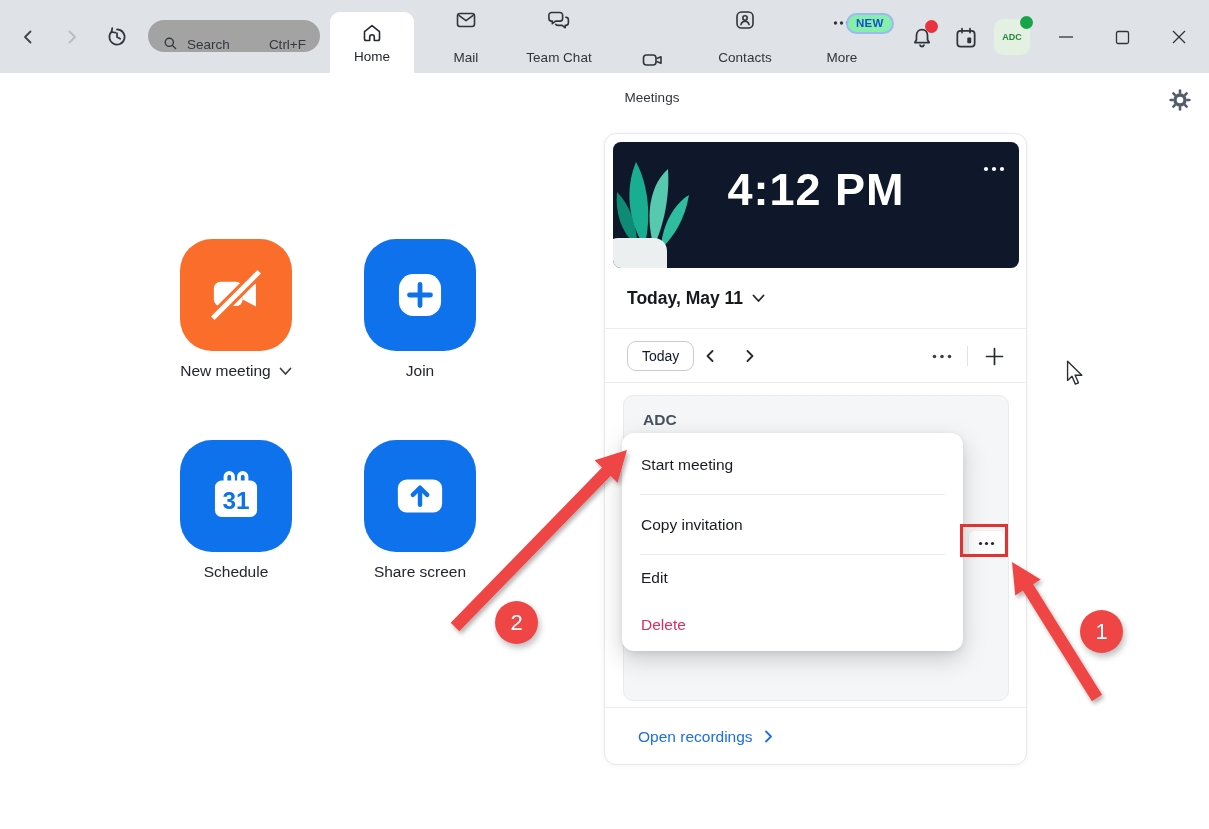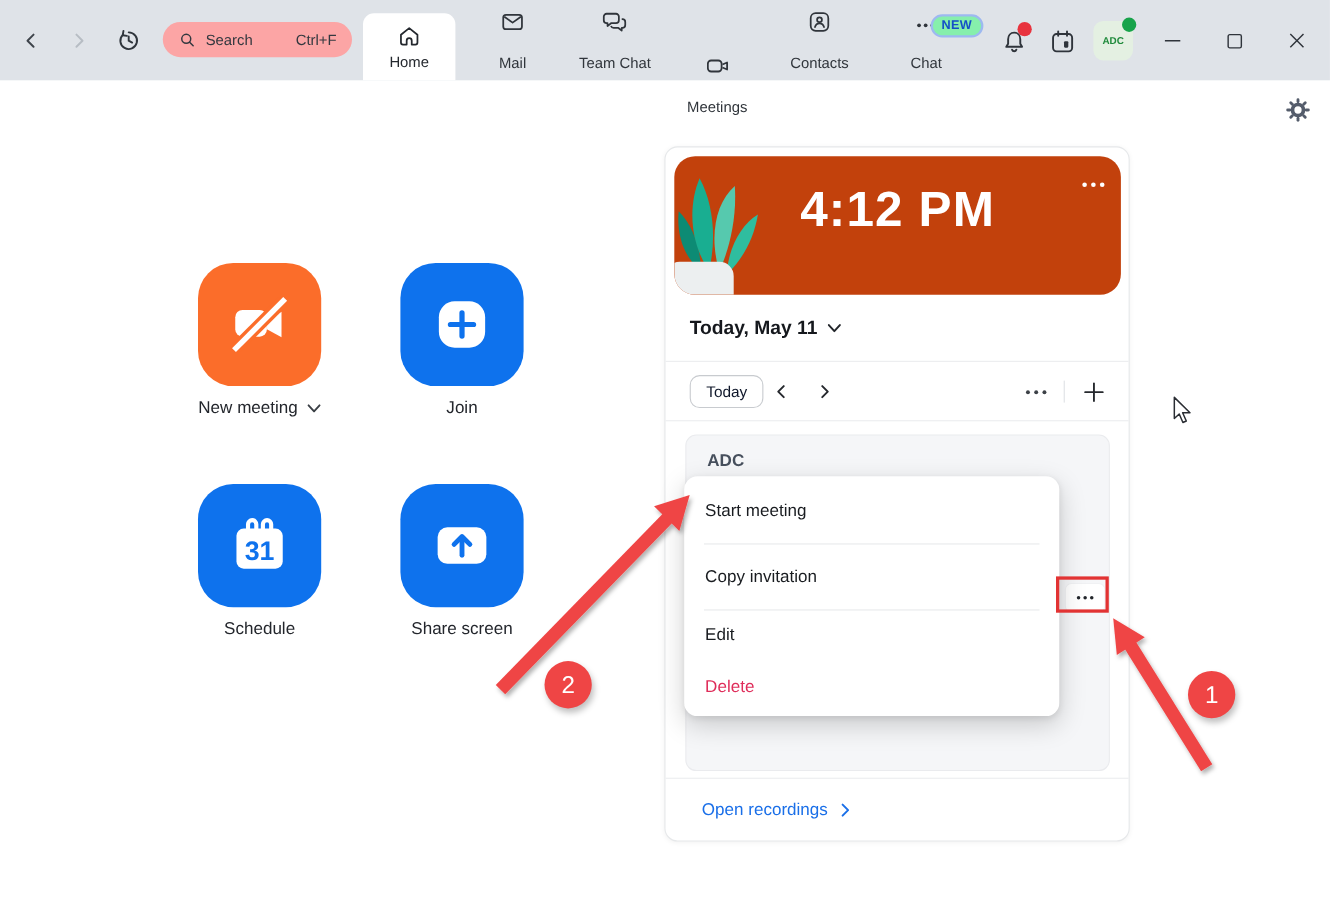--- a/index.html
+++ b/index.html
@@ -2,22 +2,22 @@
 <html><head>
 <meta charset="utf-8">
 <style>
   * { margin:0; padding:0; box-sizing:border-box; }
   body { font-family:"Liberation Sans", sans-serif; background:#fff; }
   .app { position:relative; width:1209px; height:829px; background:#ffffff; overflow:hidden; }
 
   
   .topbar { position:absolute; left:0; top:0; width:1209px; height:73px; background:#dfe3e8; }
   .navbtn { position:absolute; top:22px; width:30px; height:30px; display:flex; align-items:center; justify-content:center; cursor:pointer; }
-  .search-pill { position:absolute; left:148px; top:20px; width:172px; height:32px; background:#fca5a5; border-radius:16px;
-                 display:flex; align-items:center; padding:0 14px; gap:8px; cursor:text; }
+  .search-pill { position:absolute; left:148px; top:20px; width:172px; height:32px; background:#a3a3a3; border-radius:16px;
+                 display:flex; align-items:flex-end; padding:0 14px; gap:8px; cursor:text; }
   .search-pill .ph { font-size:13.5px; color:#33383f; }
   .search-pill .kbd { margin-left:auto; font-size:13.5px; color:#33383f; }
 
   .tab { position:absolute; top:0; height:73px; width:88px; display:flex; flex-direction:column; align-items:center;
          justify-content:center; gap:18px; color:#30353b; cursor:pointer; }
   .tab .lbl { font-size:13.5px; }
   .tab-home { position:absolute; left:330px; top:12px; width:84px; height:61px; background:#ffffff; border-radius:10px 10px 0 0;
               display:flex; flex-direction:column; align-items:center; justify-content:center; gap:4px; color:#24282e; cursor:pointer; }
   .tab-home .lbl { font-size:13.5px; }
   .new-badge { position:absolute; left:846px; top:13px; background:#86efac; border:2px solid #9db9f0; color:#1550c8;
@@ -32,21 +32,21 @@
   
   .gear { position:absolute; left:1168px; top:88px; width:24px; height:24px; cursor:pointer; }
 
   .tile { position:absolute; width:112px; height:112px; border-radius:32px; display:flex; align-items:center; justify-content:center; cursor:pointer; }
   .tile-label { position:absolute; width:210px; text-align:center; font-size:15.5px; color:#23262c; display:flex;
                 align-items:center; justify-content:center; gap:8px; cursor:pointer; }
 
   
   .panel { position:absolute; left:604px; top:133px; width:423px; height:632px; background:#fff;
            border:1px solid #e6e8ea; border-radius:12px; box-shadow:0 1px 5px rgba(0,0,0,.05); }
-  .clock-card { position:absolute; left:8px; top:8px; width:406px; height:126px; background:#c2410c; border-radius:19px; overflow:hidden; }
+  .clock-card { position:absolute; left:8px; top:8px; width:406px; height:126px; background:#0f172a; border-radius:8px; overflow:hidden; }
   .clock-time { position:absolute; left:0; right:0; top:22px; text-align:center; color:#ffffff; font-size:45px; font-weight:bold; letter-spacing:1px; }
   .clock-date { position:absolute; left:0; right:0; top:85px; text-align:center; color:#eef2f5; font-size:19px; }
   .clock-dots { position:absolute; right:14px; top:16px; cursor:pointer; }
 
   .date-header { position:absolute; left:0; top:134px; width:100%; height:61px; border-bottom:1px solid #ecedef;
                  display:flex; align-items:center; padding-left:22px; gap:9px; cursor:pointer; }
   .date-header .txt { font-size:17.5px; font-weight:bold; color:#15181d; }
 
   .cal-toolbar { position:absolute; left:0; top:195px; width:100%; height:54px; border-bottom:1px solid #ecedef; }
   .today-btn { position:absolute; left:22px; top:12px; height:30px; padding:0 14px; border:1px solid #c8cbcf; border-radius:9px;
@@ -149,21 +149,21 @@
       </svg>
       <span class="lbl">Contacts</span>
     </div>
 
     <div class="tab" style="left:798px;">
       <svg width="24" height="24" viewBox="0 0 24 24">
         <circle cx="5.5" cy="15" r="1.7" fill="#30353b"></circle>
           <circle cx="11.5" cy="15" r="1.7" fill="#30353b"></circle>
           <circle cx="17.5" cy="15" r="1.7" fill="#30353b"></circle>
       </svg>
-      <span class="lbl">Chat</span>
+      <span class="lbl">More</span>
     </div>
     <span class="new-badge">NEW</span>
 
     <div class="tray-btn" style="left:906px;">
       <svg width="26" height="26" viewBox="0 0 24 24">
         <path d="M12 4.3 C8.9 4.3 6.9 6.8 6.9 9.9 V13.6 L5.4 16.2 H18.6 L17.1 13.6 V9.9 C17.1 6.8 15.1 4.3 12 4.3 Z" fill="none" stroke="#2f343b" stroke-width="1.6" stroke-linejoin="round"></path>
         <path d="M10.2 18.6 A1.9 1.9 0 0 0 13.8 18.6" fill="none" stroke="#2f343b" stroke-width="1.6" stroke-linecap="round"></path>
       </svg>
       <span class="bell-dot"></span>
     </div>

